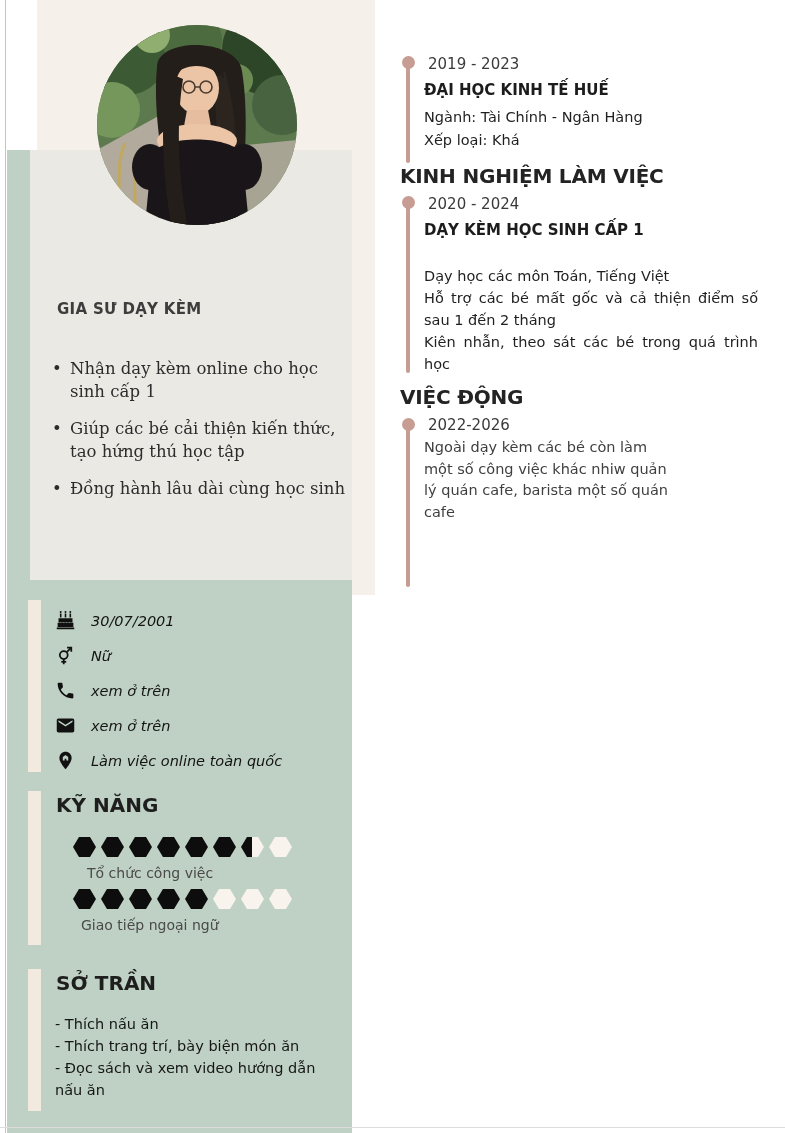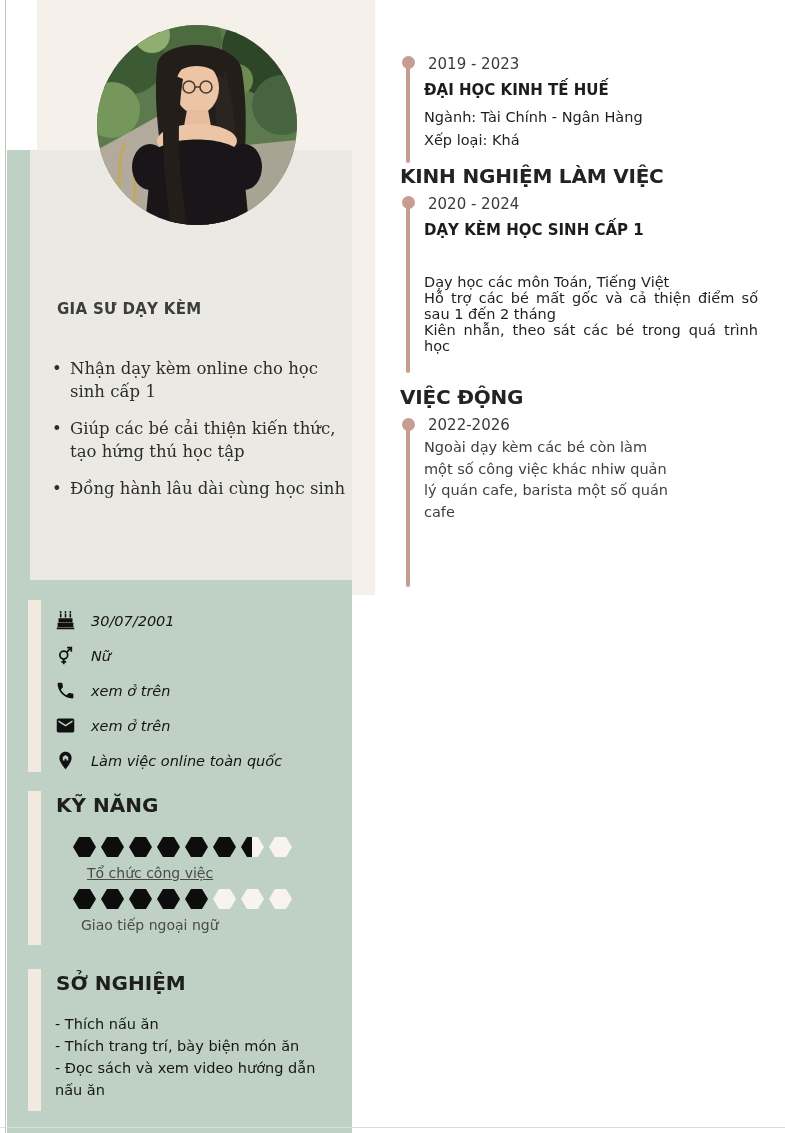--- a/index.html
+++ b/index.html
@@ -45,21 +45,21 @@
   .contact-row .ctext { font-size:14.5px; color:#141414; }
 
   
   .skills-heading { position:absolute; left:56px; top:793px; font-size:20px; font-weight:bold; color:#1e1e1e; z-index:3; }
   .hex-row { position:absolute; left:73px; display:flex; gap:5px; z-index:3; }
   .hex-row-1 { top:837px; }
   .hex-row-2 { top:889px; }
   .hex { width:23px; height:20px;
          clip-path:polygon(26% 0, 74% 0, 100% 50%, 74% 100%, 26% 100%, 0 50%); }
   .skill-label { position:absolute; font-size:14px; color:#4a4a4a; z-index:3; }
-  .skill-label-1 { left:87px; top:865px;text-decoration:underline; }
+  .skill-label-1 { left:87px; top:865px; }
   .skill-label-2 { left:81px; top:917px; }
 
   
   .interests-heading { position:absolute; left:56px; top:971px; font-size:20px; font-weight:bold; color:#1e1e1e; z-index:3; }
   .interests-list { position:absolute; left:55px; top:1013px; width:282px; z-index:3;
                     font-size:14.5px; color:#161616; line-height:22px; }
 
   
   .rc-heading { position:absolute; left:400px; font-size:20px; font-weight:bold; color:#232323; letter-spacing:-0.2px; white-space:nowrap; }
   .rc-h-education  { top:24px; }
@@ -79,21 +79,21 @@
   .rc-p-1 { top:55px; }
   .rc-p-2 { top:195px; }
   .rc-p-3 { top:416px; }
 
   .rc-subtitle { position:absolute; left:424px; font-size:15px; font-weight:bold; color:#1c1c1c; white-space:nowrap; }
   .rc-st-1 { top:81px; }
   .rc-st-2 { top:221px; }
 
   .rc-lines { position:absolute; left:424px; font-size:14.5px; color:#1f1f1f; line-height:23px; white-space:pre-line; }
   .edu-lines { top:106px; width:320px; }
-  .exp-desc  { top:274px; width:334px; text-align:justify; line-height:16px; }
+  .exp-desc  { top:265px; width:334px; text-align:justify; line-height:22px; }
   .act-desc  { top:437px; width:252px; color:#3f3f3f; line-height:21.5px; }
 
   .watermark { position:absolute; top:1137px; right:8px; font-size:12px; color:#d4d4d4; }
 </style>
 </head>
 <body>
 
 <div class="page">
 
   <div class="cream-block"></div>
@@ -215,21 +215,21 @@
       <div class="hex" style="background: rgb(13, 13, 13);"></div>
       <div class="hex" style="background: rgb(13, 13, 13);"></div>
       <div class="hex" style="background: rgb(13, 13, 13);"></div>
       <div class="hex" style="background: rgb(13, 13, 13);"></div>
       <div class="hex" style="background: rgb(248, 243, 236);"></div>
       <div class="hex" style="background: rgb(248, 243, 236);"></div>
       <div class="hex" style="background: rgb(248, 243, 236);"></div>
     </div>
   <div class="skill-label skill-label-2">Giao tiếp ngoại ngữ</div>
 
-  <div class="interests-heading">SỞ NGHIỆM</div>
+  <div class="interests-heading">SỞ TRẦN</div>
   <div class="interests-list">
     <div>- Thích nấu ăn</div>
     <div>- Thích trang trí, bày biện món ăn</div>
     <div>- Đọc sách và xem video hướng dẫn nấu ăn</div>
   </div>
 
   <div class="tl-line tl-line-1"></div>
   <div class="tl-dot tl-dot-1"></div>
   <div class="rc-period rc-p-1">2019 - 2023</div>
   <div class="rc-subtitle rc-st-1">ĐẠI HỌC KINH TẾ HUẾ</div>

